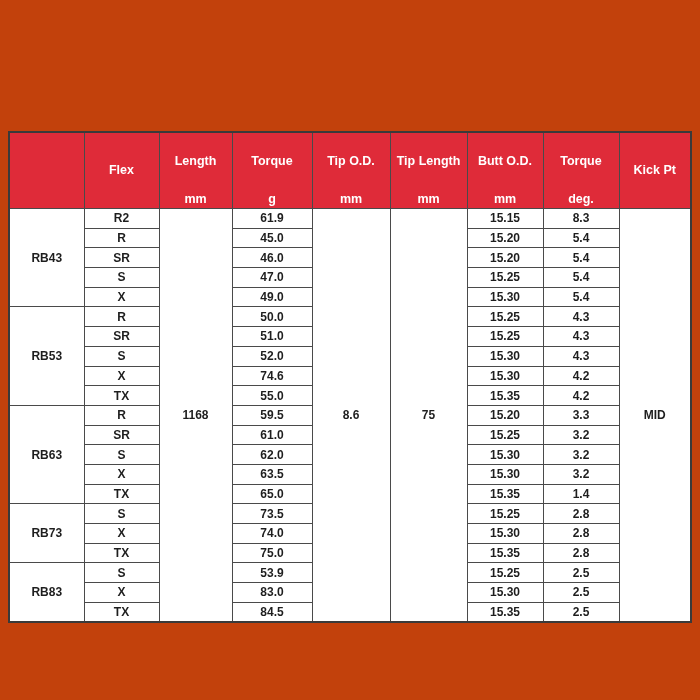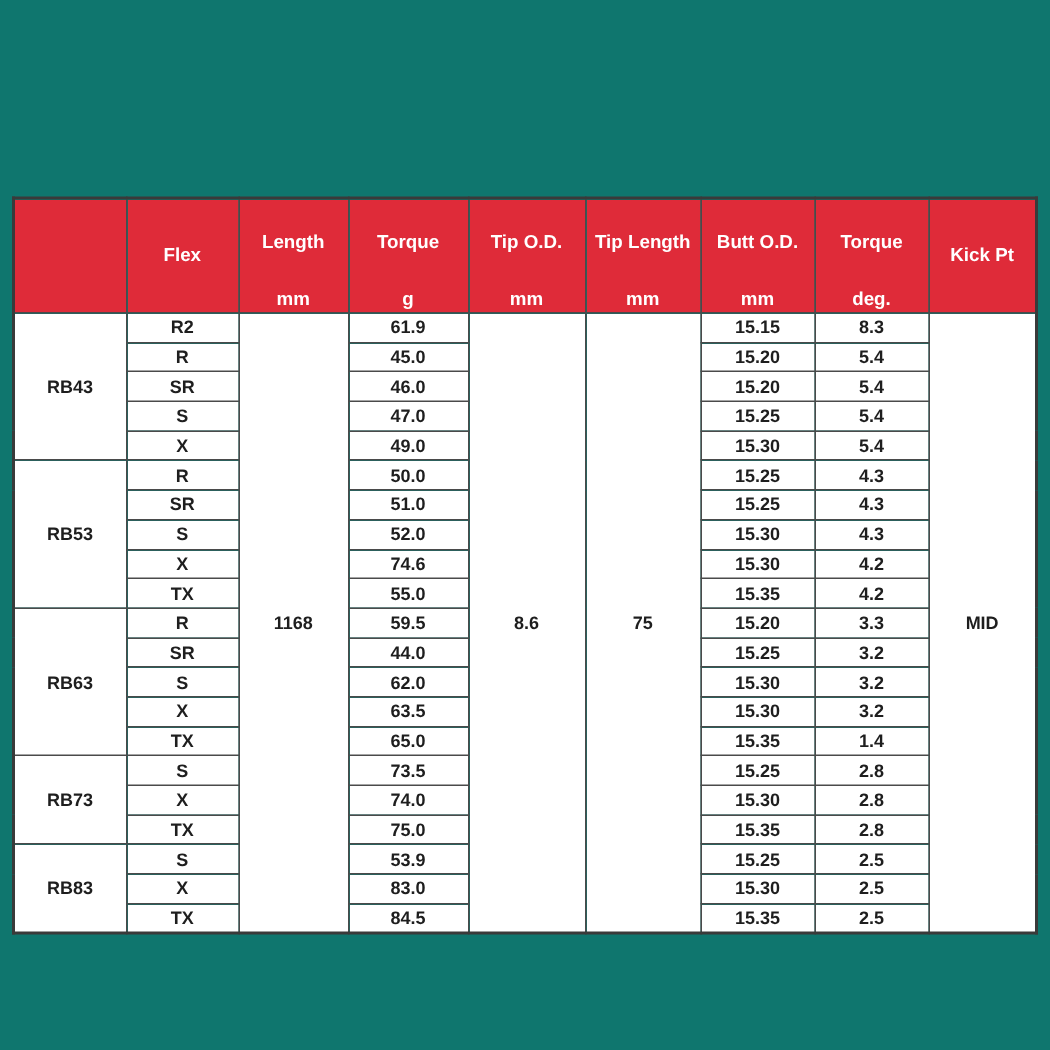--- a/index.html
+++ b/index.html
@@ -7,21 +7,21 @@
     padding: 0;
     background: #ffffff;
     width: 700px;
     height: 700px;
     font-family: "Liberation Sans", sans-serif;
   }
   .page {
     position: relative;
     width: 700px;
     height: 700px;
-    background: #0f766e;
+    background: #c2410c;
     overflow: hidden;
   }
   table.spec-table {
     position: absolute;
     left: 8px;
     top: 131px;
     width: 682px;
     border-collapse: collapse;
     table-layout: fixed;
     border: 2px solid #3a3a3a;
@@ -171,21 +171,21 @@
 
       <tr>
         <td rowspan="5">RB63</td>
         <td>R</td>
         <td>59.5</td>
         <td>15.20</td>
         <td>3.3</td>
       </tr>
       <tr>
         <td>SR</td>
-        <td>44.0</td>
+        <td>61.0</td>
         <td>15.25</td>
         <td>3.2</td>
       </tr>
       <tr>
         <td>S</td>
         <td>62.0</td>
         <td>15.30</td>
         <td>3.2</td>
       </tr>
       <tr>

